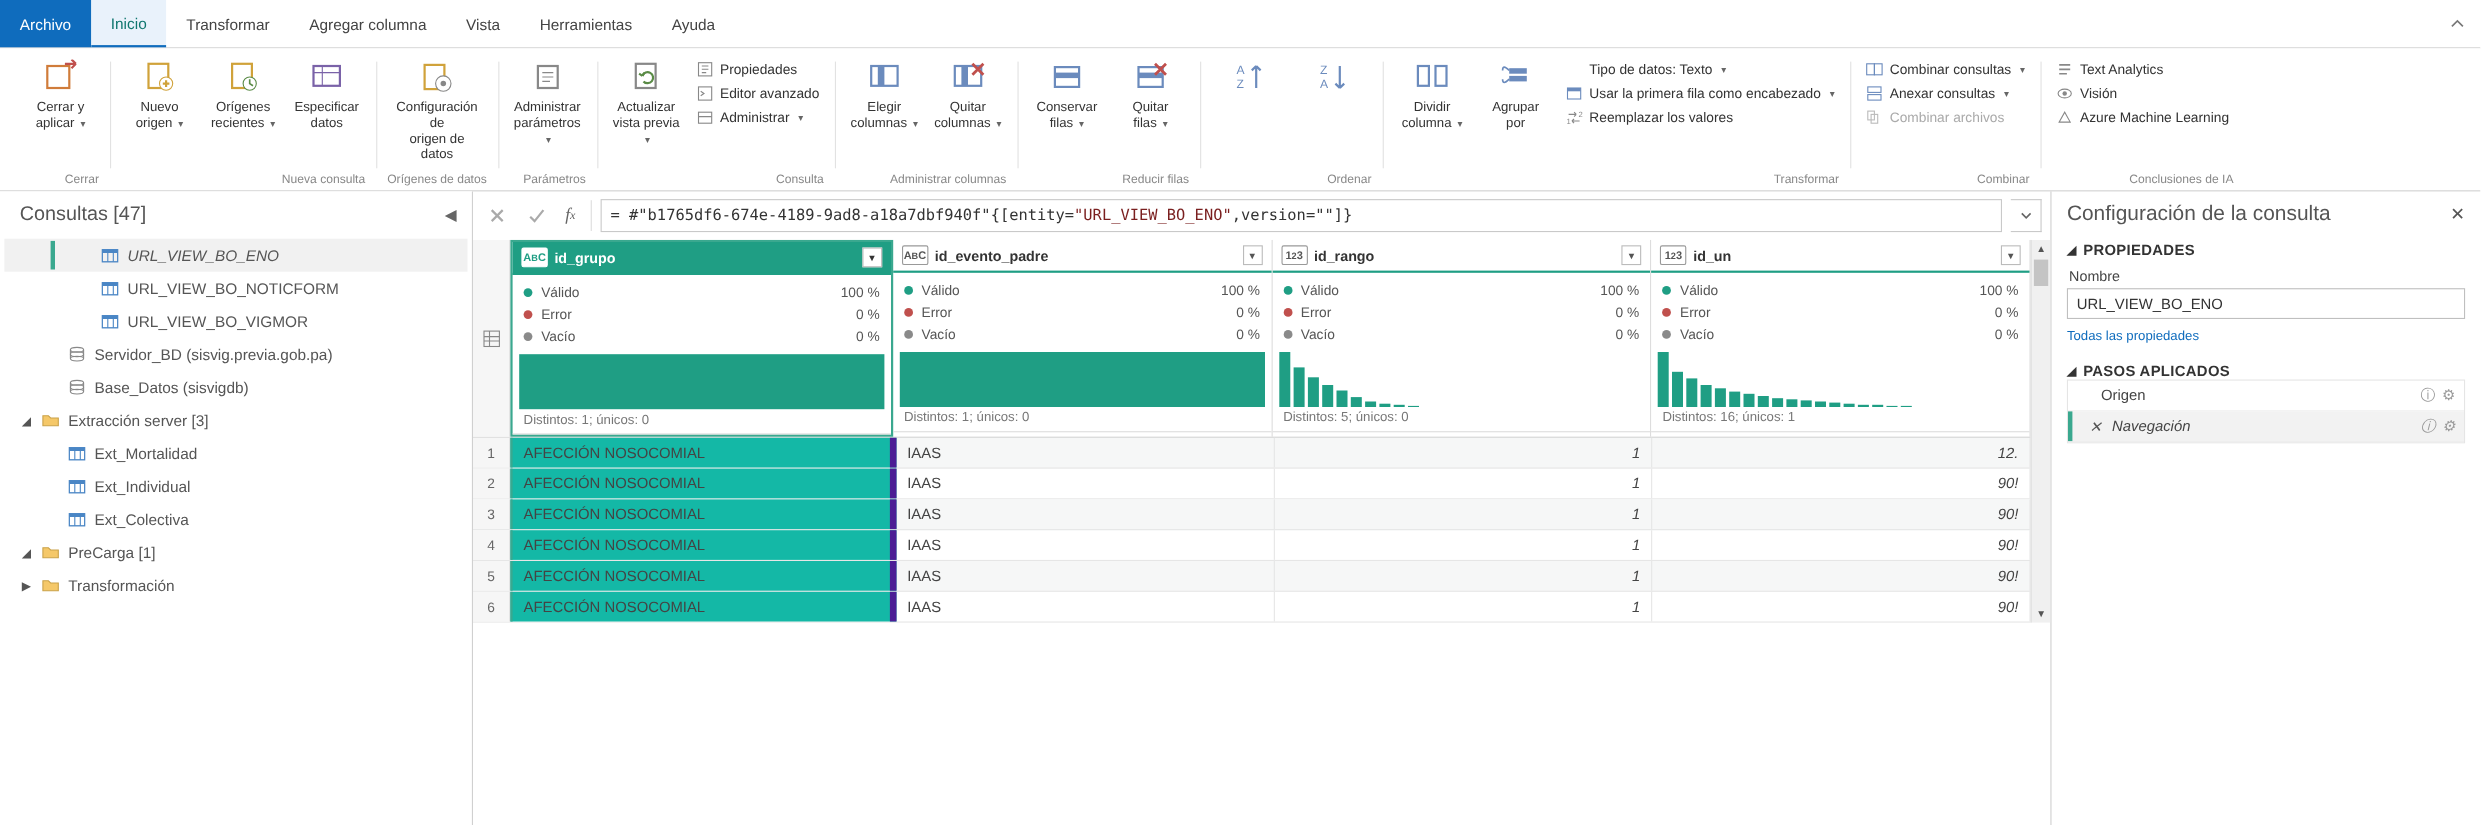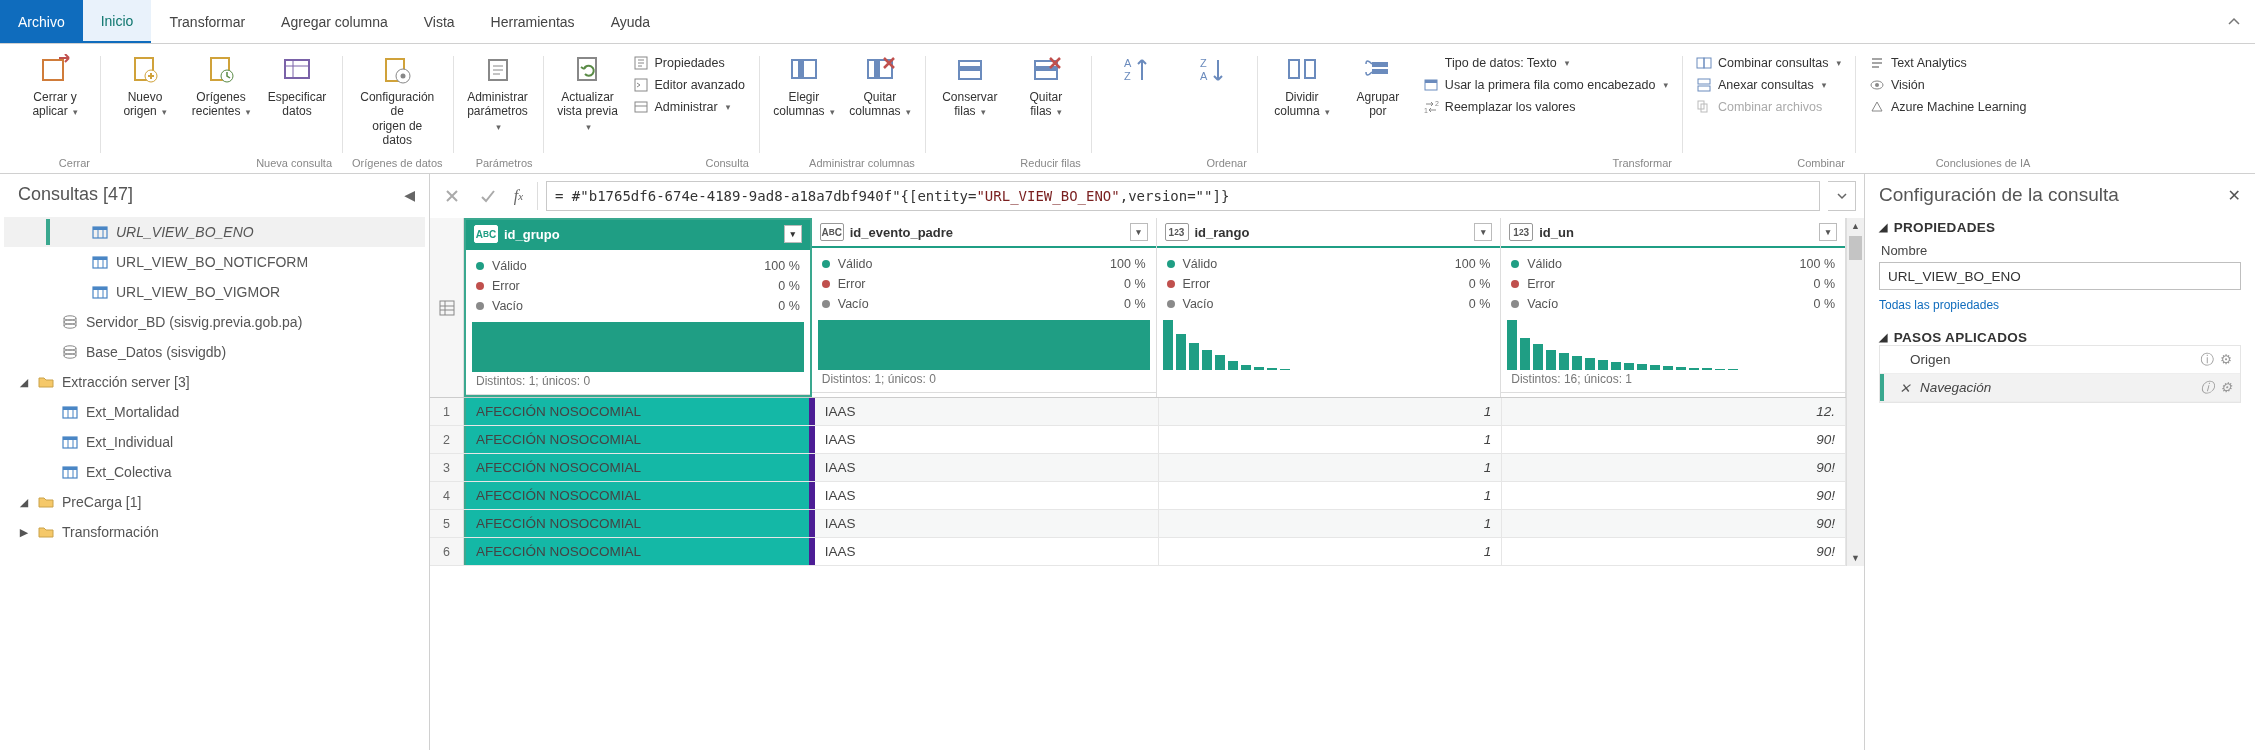--- a/index.html
+++ b/index.html
@@ -760,20 +760,21 @@
                   <div class="bar" style="height: 36px;"></div>
                   <div class="bar" style="height: 27.5px;"></div>
                   <div class="bar" style="height: 20px;"></div>
                   <div class="bar" style="height: 15px;"></div>
                   <div class="bar" style="height: 9px;"></div>
                   <div class="bar" style="height: 5px;"></div>
                   <div class="bar" style="height: 3px;"></div>
                   <div class="bar" style="height: 2px;"></div>
                   <div class="bar" style="height: 1px;"></div>
                 </div>
+                <div class="distinct">Distintos: 5; únicos: 0</div>
               </div>
               <div class="col">
                 <div class="col-title">
                   <span class="type-badge">1<sup>2</sup>3</span>
                   <span>id_un</span>
                   <span class="filter-drop">▾</span>
                 </div>
                 <div class="quality">
                   <div class="qline">
                     <span class="dot ok"></span>

